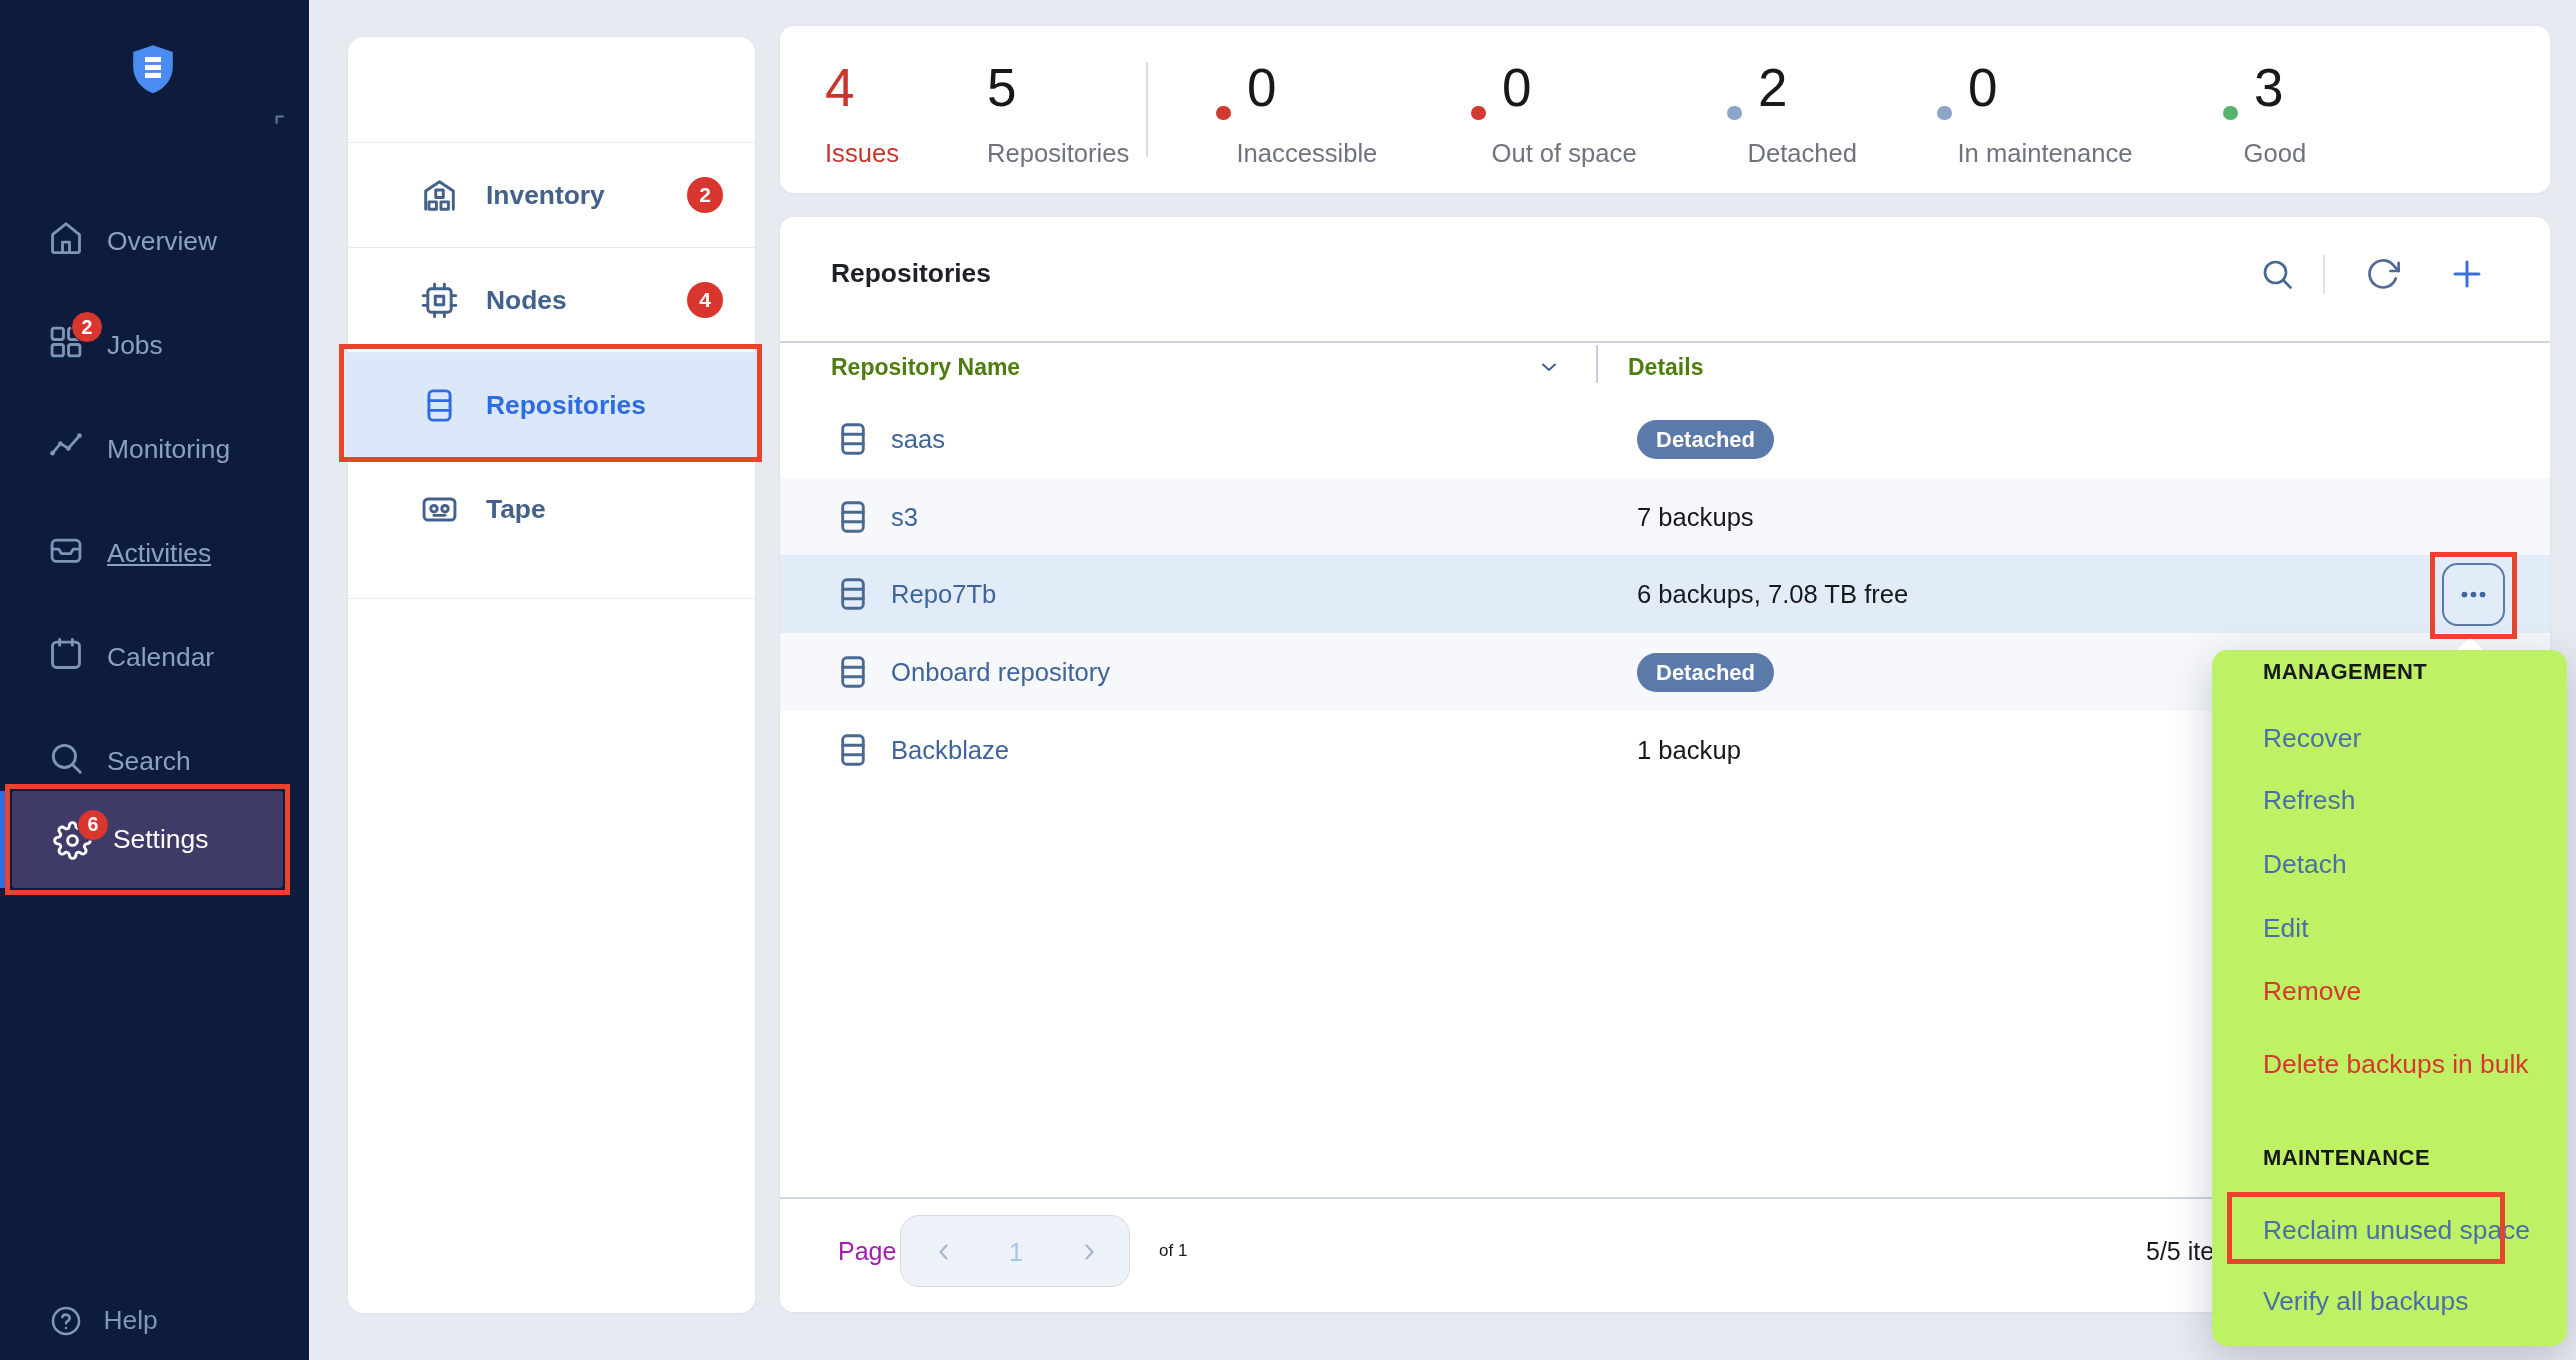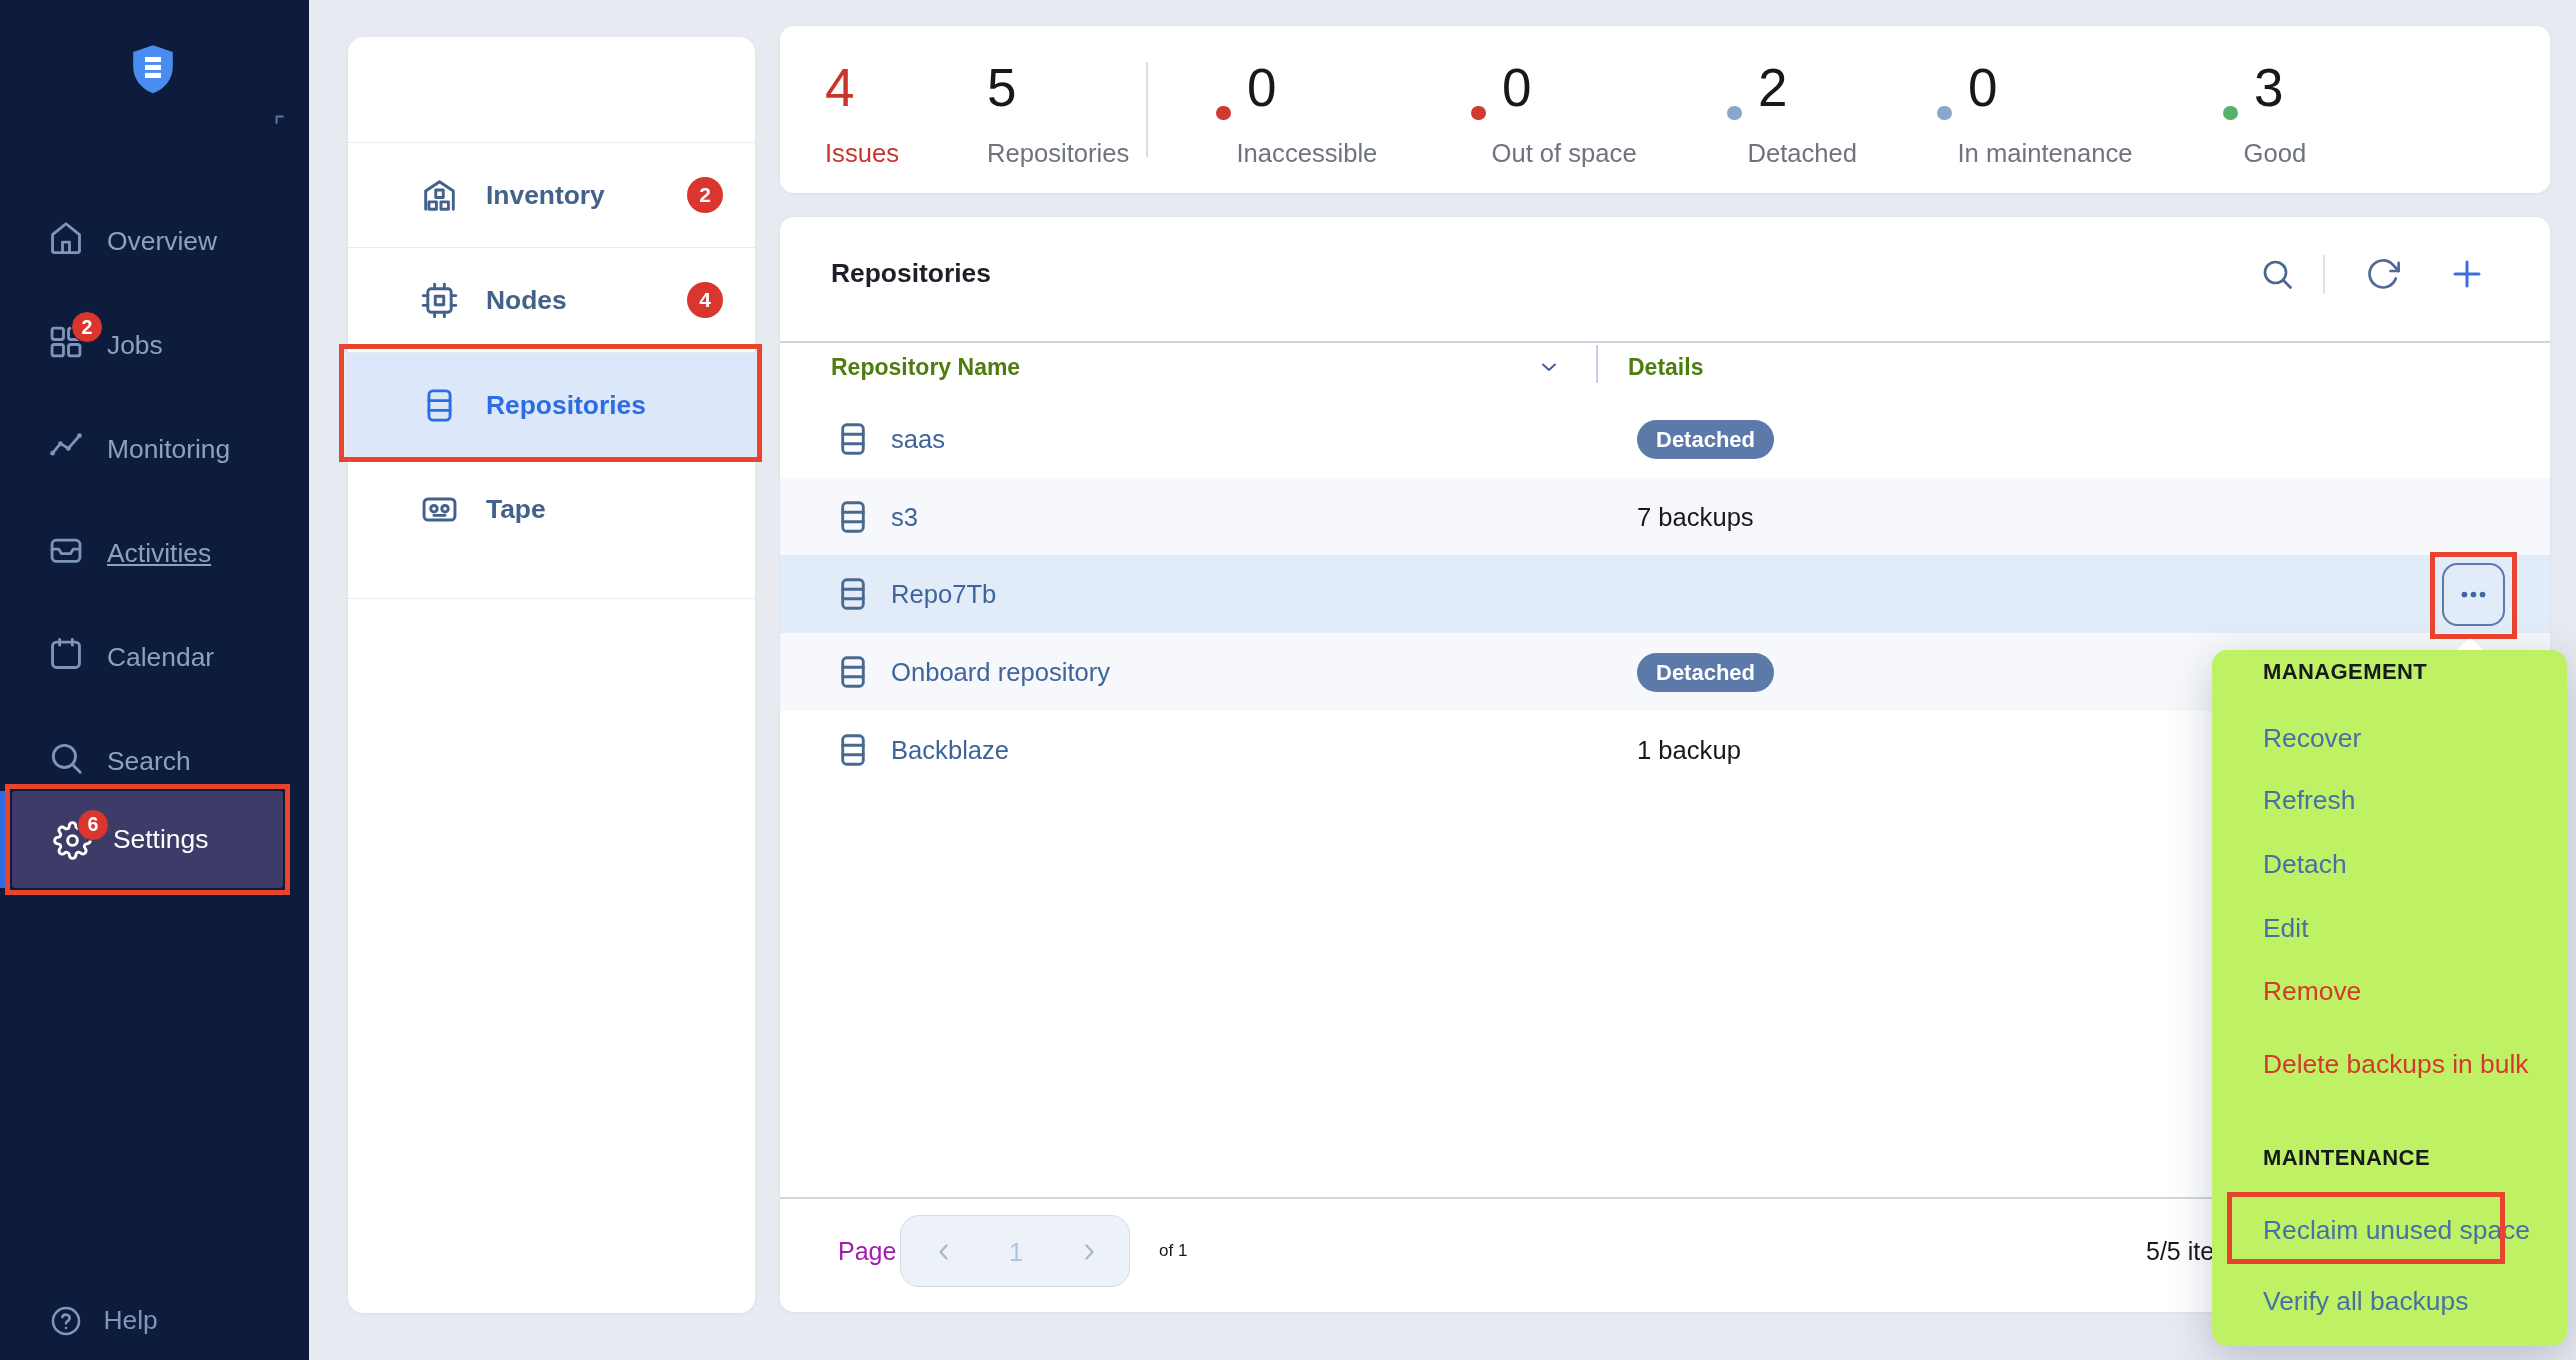--- a/index.html
+++ b/index.html
@@ -317,20 +317,21 @@
           <span class="rname">s3</span>
           <span class="rdet">7 backups</span>
         </div>
         <div class="trow sel" style="top: 338px;">
           <span class="icn repo" style="width: 38px; height: 38px;"><svg viewBox="0 0 24 24" fill="none" stroke="currentColor" stroke-width="1.8" stroke-linecap="round" stroke-linejoin="round">
               <rect x="5.5" y="3" width="13" height="18" rx="2.5"></rect>
               <line x1="5.5" y1="9" x2="18.5" y2="9"></line>
               <line x1="5.5" y1="15" x2="18.5" y2="15"></line>
             </svg></span>
           <span class="rname">Repo7Tb</span>
+          <span class="rdet">6 backups, 7.08 TB free</span>
         </div>
         <div class="trow alt" style="top: 416px;">
           <span class="icn repo" style="width: 38px; height: 38px;"><svg viewBox="0 0 24 24" fill="none" stroke="currentColor" stroke-width="1.8" stroke-linecap="round" stroke-linejoin="round">
               <rect x="5.5" y="3" width="13" height="18" rx="2.5"></rect>
               <line x1="5.5" y1="9" x2="18.5" y2="9"></line>
               <line x1="5.5" y1="15" x2="18.5" y2="15"></line>
             </svg></span>
           <span class="rname">Onboard repository</span>
           <span class="pill">Detached</span>
         </div>

